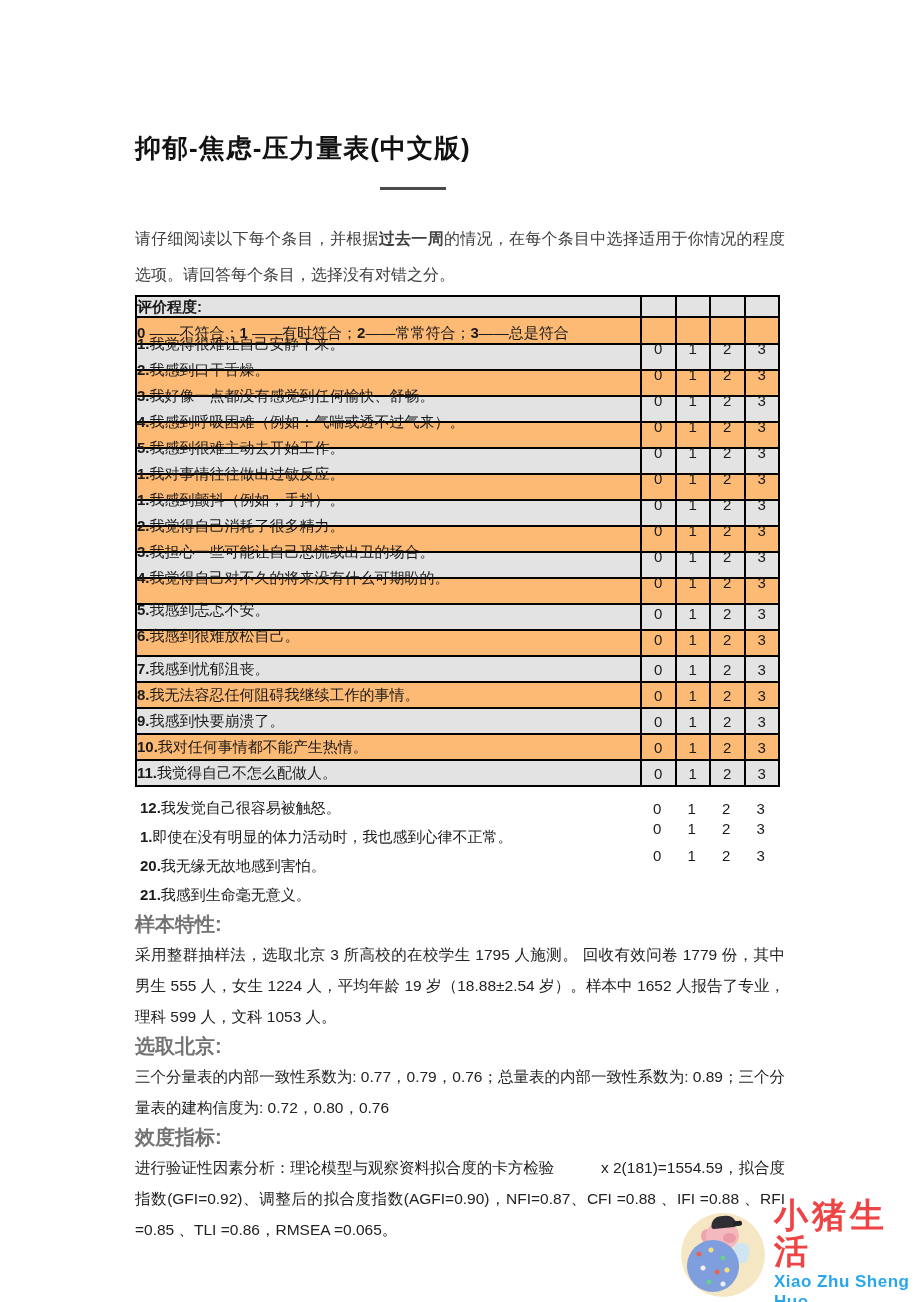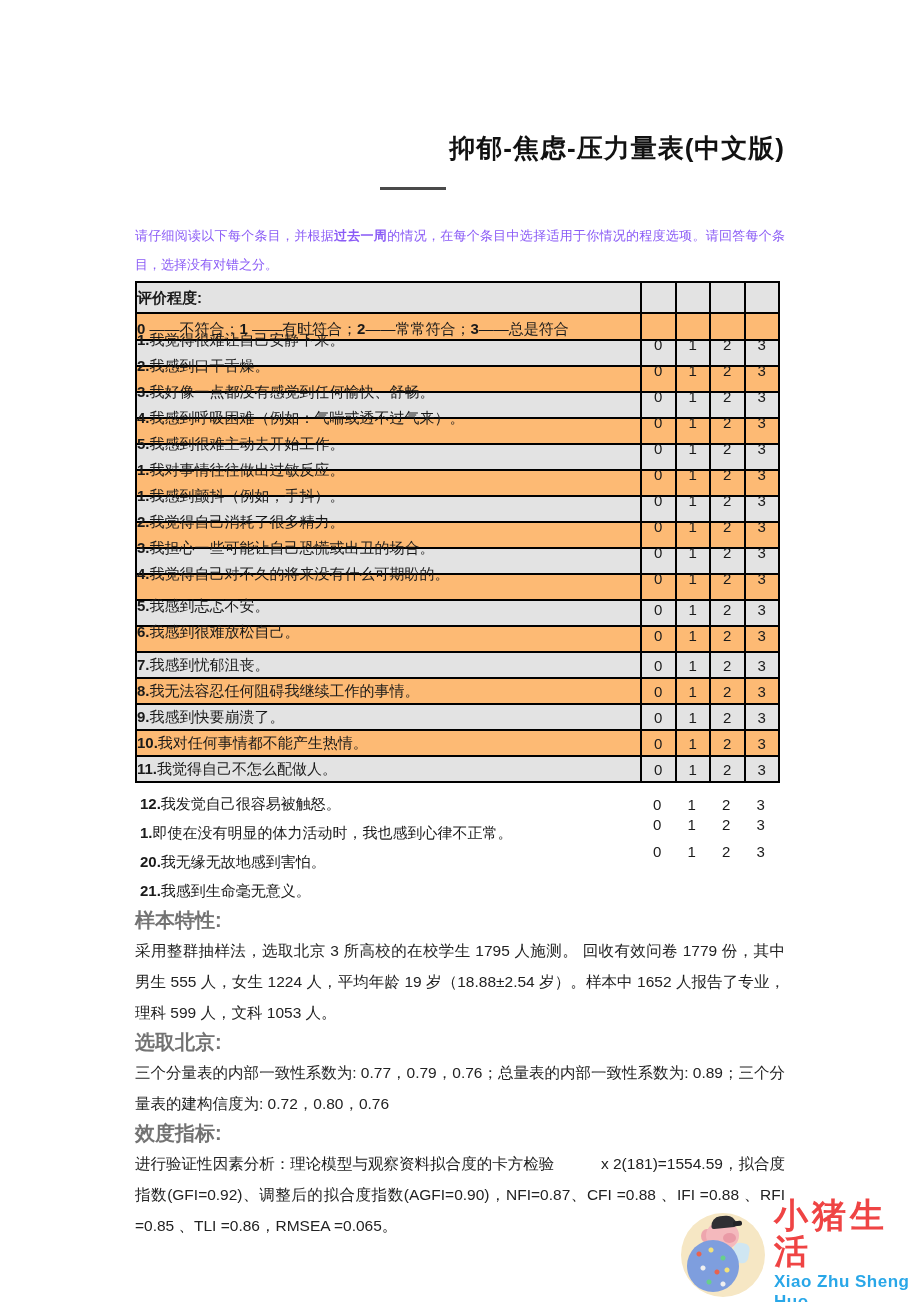--- a/index.html
+++ b/index.html
@@ -5,31 +5,31 @@
   * { box-sizing: border-box; margin: 0; padding: 0; }
   html,body { background:#fff; }
   .page {
     width: 920px; height: 1302px; position: relative; overflow: hidden;
     background: #ffffff; margin: 0 auto;
     font-family: "Liberation Sans", "DejaVu Sans", sans-serif;
     color: #1a1a1a;
   }
   .doc { position: absolute; left: 135px; top: 0; width: 650px; }
 
-  .title { margin-top: 131px; text-align: right; font-size: 26px; font-weight: bold; color:#111; letter-spacing: 1px; }
+  .title { margin-top: 131px; text-align: left; font-size: 26px; font-weight: bold; color:#111; letter-spacing: 1px; }
   .title-rule { width: 66px; height: 3px; background: #4a4a4a; margin: 21px 0 0 245px; }
 
-  .intro { margin-top: 31px; font-size: 13px; line-height: 29px; text-align: justify; color:#8b5cf6; }
+  .intro { margin-top: 31px; font-size: 16px; line-height: 36px; text-align: justify; color:#404040; }
   .intro b { font-weight: bold; }
 
   table.scale-table { border-collapse: collapse; table-layout: fixed; width: 643px; margin-top: 2px; }
   table.scale-table td { border: 2px solid #000; padding: 0; font-size: 15px; vertical-align: middle; overflow: visible; }
   td.c-label { width: 505px; padding-left: 5px; white-space: nowrap; }
   td.c-num { width: 34.5px; text-align: center; }
-  tr.hdr-row { height: 31px; border-radius: 8px; }
+  tr.hdr-row { height: 21px; border-radius: 8px; }
   tr.scale-row { height: 27px; }
   tr.item-row { height: 26px; }
   tr.gray td { background: #e3e3e3; }
   tr.white td { background: #fdba74; }
   .hdr-label { font-weight: bold; font-size: 15px; position: relative; top: 1px; }
   .scale-note { position: relative; top: 3px; white-space: nowrap; }
   .scale-note b { font-weight: bold; }
   .item-num { font-weight: bold; }
   .lbl, .val { position: relative; display: inline-block; }
   tr.shift-big .lbl { top: -13px; }

